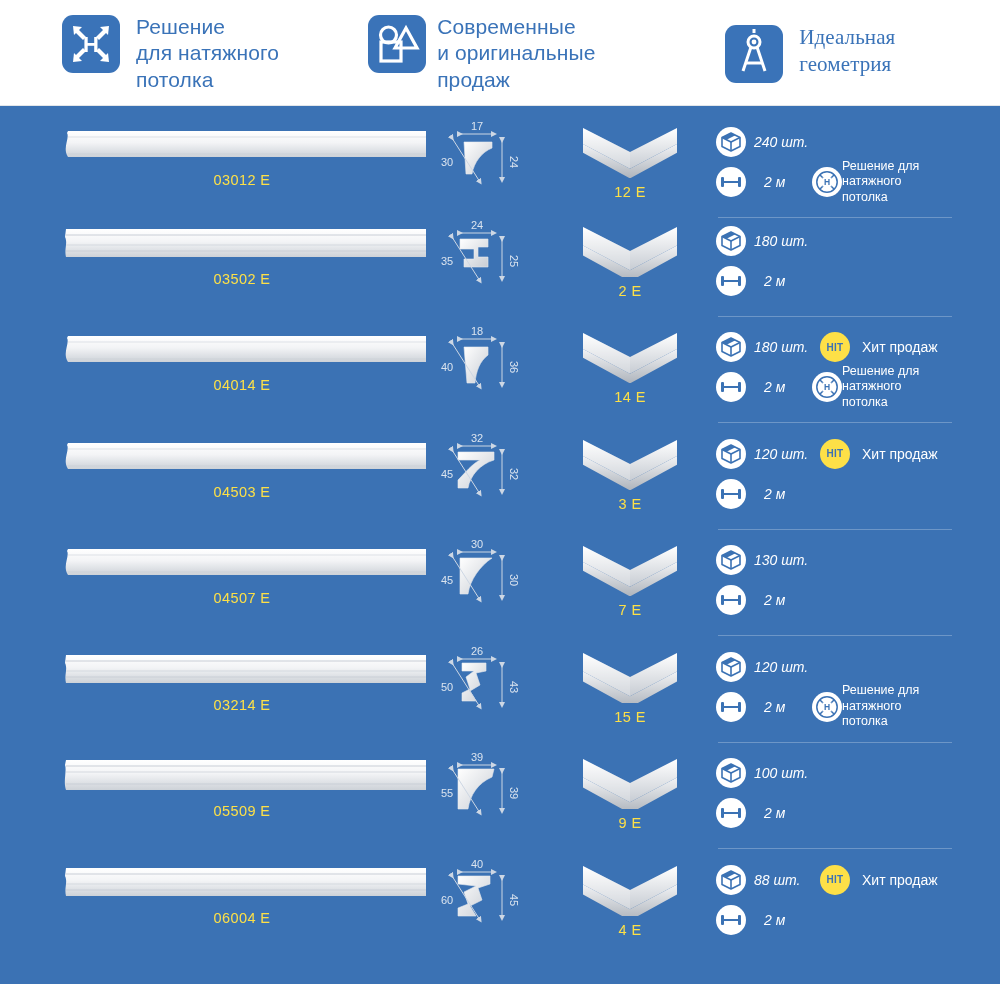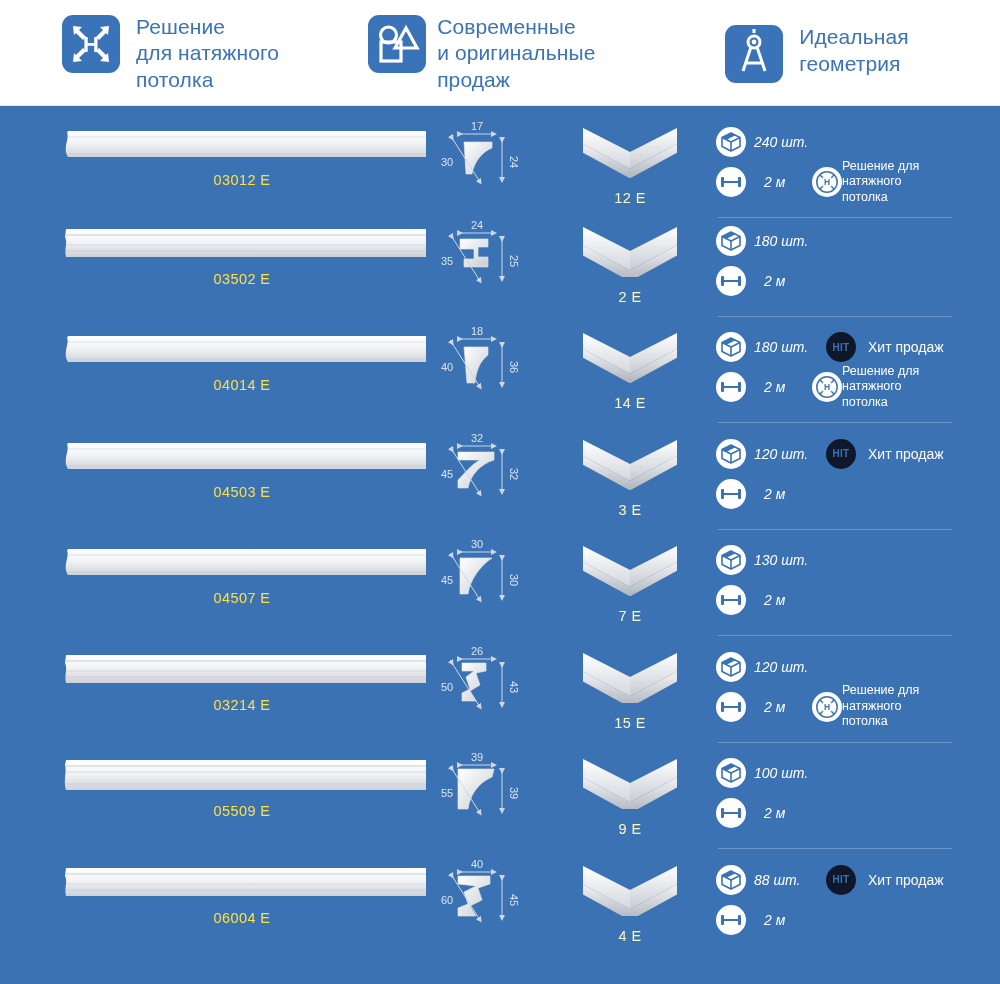--- a/index.html
+++ b/index.html
@@ -36,21 +36,21 @@
     background: #e2e6ea;
   }
 
   .feature {
     display: flex;
     align-items: flex-start;
     gap: 16px;
   }
   .feature.f1 { width: 312px; }
   .feature.f2 { width: 364px; gap: 11px; }
-  .feature.f3 { width: 280px; }
+  .feature.f3 { width: 280px; font-family: Liberation Serif, serif; }
 
   .feature-icon {
     flex: 0 0 auto;
     width: 58px;
     height: 58px;
     border-radius: 11px;
     background: #3a73b8;
     position: relative;
     margin-top: 2px;
   }
@@ -120,24 +120,24 @@
   
   .col-corner {
     position: relative;
     width: 140px;
     height: 100px;
     flex: 0 0 auto;
     text-align: center;
   }
   .col-corner .corner-art { margin-top: 8px; }
   .corner-code {
-    color: #fef9c3;
+    color: #fde047;
     font-size: 14.5px;
     letter-spacing: .4px;
-    margin-top: 8px;
+    margin-top: 2px;
   }
 
   
   .col-specs {
     position: relative;
     width: 300px;
     height: 106px;
     flex: 0 0 auto;
     padding-left: 16px;
     padding-top: 10px;
@@ -169,29 +169,29 @@
     min-width: 56px;
     font-style: italic;
   }
   .spec-val.len { margin-left: 18px; min-width: 46px; }
 
   .hit-badge {
     flex: 0 0 auto;
     width: 30px;
     height: 30px;
     border-radius: 50%;
-    background: #0f172a;
+    background: #fde047;
     color: #3b72b4;
     font-size: 10px;
     font-weight: bold;
     letter-spacing: .3px;
     display: flex;
     align-items: center;
     justify-content: center;
-    margin-left: 16px;
+    margin-left: 10px;
   }
   .hit-label {
     color: #ffffff;
     font-size: 14px;
     margin-left: 12px;
     white-space: nowrap;
   }
 
   .note-icon {
     flex: 0 0 auto;

